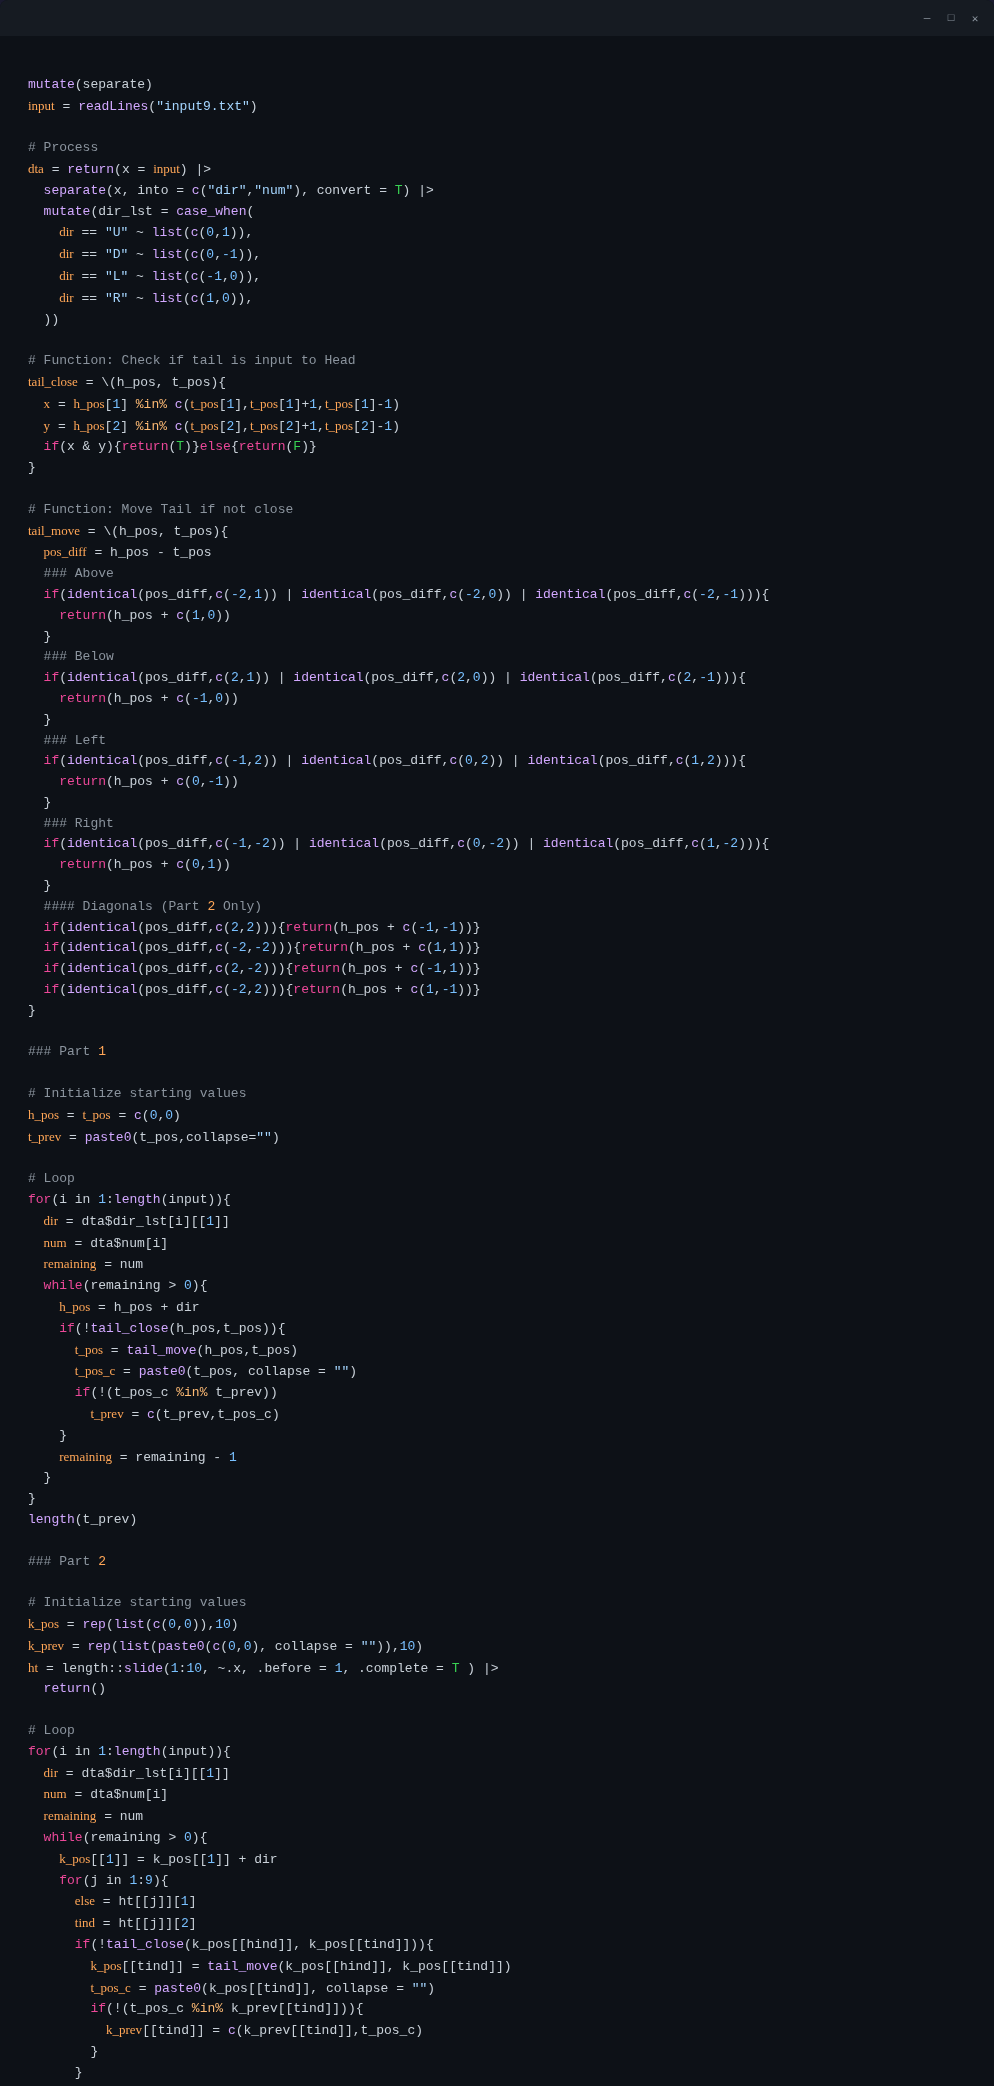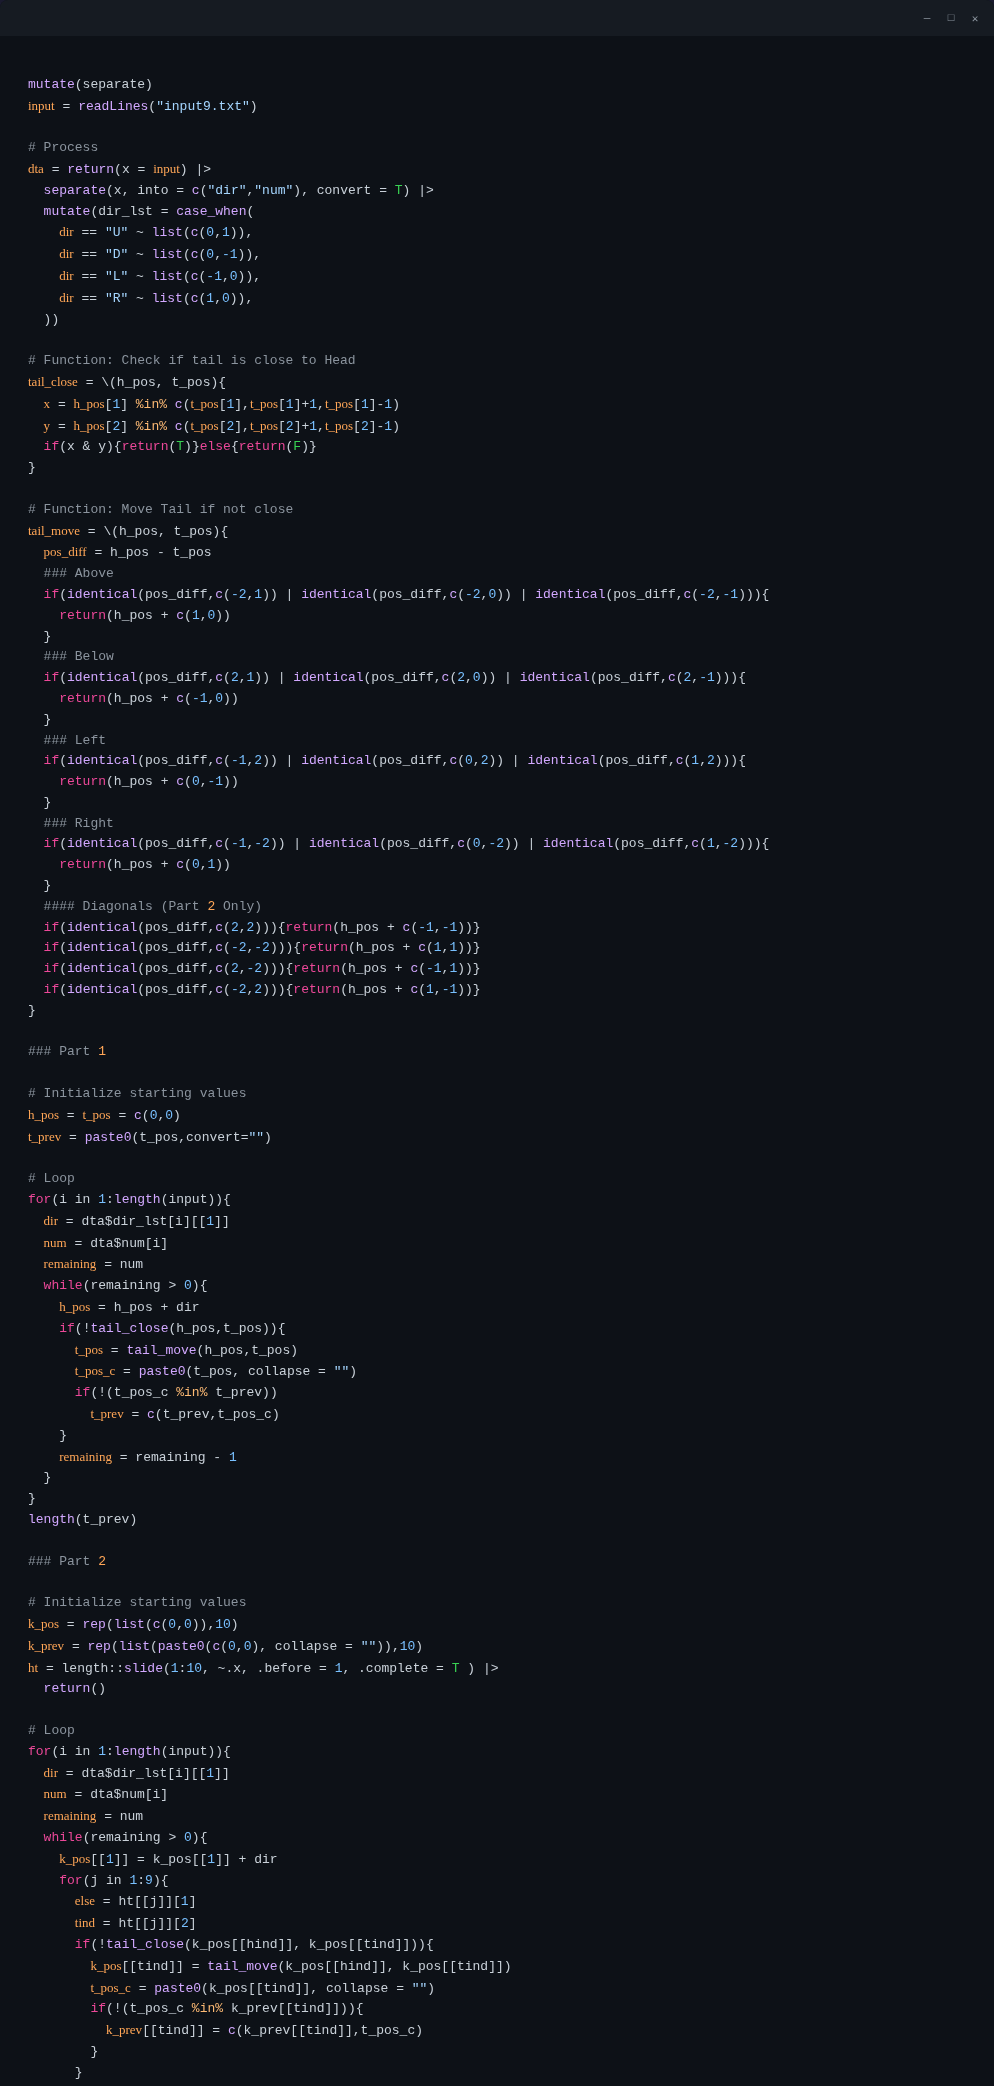--- a/index.html
+++ b/index.html
@@ -74,21 +74,21 @@
 <span class="cm"># Process</span>
 <span class="var">dta</span><span class="plain"> = </span><span class="fn">return</span><span class="plain">(x = </span><span class="var">input</span><span class="plain">) |&gt;</span>
   <span class="fn">separate</span><span class="plain">(x, into = </span><span class="fn">c</span><span class="plain">(</span><span class="str">"dir"</span><span class="plain">,</span><span class="str">"num"</span><span class="plain">), convert = </span><span class="teal">T</span><span class="plain">) |&gt;</span>
   <span class="fn">mutate</span><span class="plain">(dir_lst = </span><span class="fn">case_when</span><span class="plain">(</span>
     <span class="var">dir</span><span class="plain"> == </span><span class="str">"U"</span><span class="plain"> ~ </span><span class="fn">list</span><span class="plain">(</span><span class="fn">c</span><span class="plain">(</span><span class="num">0</span><span class="plain">,</span><span class="num">1</span><span class="plain">)),</span>
     <span class="var">dir</span><span class="plain"> == </span><span class="str">"D"</span><span class="plain"> ~ </span><span class="fn">list</span><span class="plain">(</span><span class="fn">c</span><span class="plain">(</span><span class="num">0</span><span class="plain">,</span><span class="num">-1</span><span class="plain">)),</span>
     <span class="var">dir</span><span class="plain"> == </span><span class="str">"L"</span><span class="plain"> ~ </span><span class="fn">list</span><span class="plain">(</span><span class="fn">c</span><span class="plain">(</span><span class="num">-1</span><span class="plain">,</span><span class="num">0</span><span class="plain">)),</span>
     <span class="var">dir</span><span class="plain"> == </span><span class="str">"R"</span><span class="plain"> ~ </span><span class="fn">list</span><span class="plain">(</span><span class="fn">c</span><span class="plain">(</span><span class="num">1</span><span class="plain">,</span><span class="num">0</span><span class="plain">)),</span>
   <span class="plain">))</span>
 
-<span class="cm"># Function: Check if tail is close to Head</span>
+<span class="cm"># Function: Check if tail is input to Head</span>
 <span class="var">tail_close</span><span class="plain"> = \(h_pos, t_pos){</span>
   <span class="var">x</span><span class="plain"> = </span><span class="var">h_pos</span><span class="plain">[</span><span class="num">1</span><span class="plain">] </span><span class="op">%in%</span><span class="plain"> </span><span class="fn">c</span><span class="plain">(</span><span class="var">t_pos</span><span class="plain">[</span><span class="num">1</span><span class="plain">],</span><span class="var">t_pos</span><span class="plain">[</span><span class="num">1</span><span class="plain">]+</span><span class="num">1</span><span class="plain">,</span><span class="var">t_pos</span><span class="plain">[</span><span class="num">1</span><span class="plain">]-</span><span class="num">1</span><span class="plain">)</span>
   <span class="var">y</span><span class="plain"> = </span><span class="var">h_pos</span><span class="plain">[</span><span class="num">2</span><span class="plain">] </span><span class="op">%in%</span><span class="plain"> </span><span class="fn">c</span><span class="plain">(</span><span class="var">t_pos</span><span class="plain">[</span><span class="num">2</span><span class="plain">],</span><span class="var">t_pos</span><span class="plain">[</span><span class="num">2</span><span class="plain">]+</span><span class="num">1</span><span class="plain">,</span><span class="var">t_pos</span><span class="plain">[</span><span class="num">2</span><span class="plain">]-</span><span class="num">1</span><span class="plain">)</span>
   <span class="kw">if</span><span class="plain">(x &amp; y){</span><span class="kw">return</span><span class="plain">(</span><span class="teal">T</span><span class="plain">)}</span><span class="kw">else</span><span class="plain">{</span><span class="kw">return</span><span class="plain">(</span><span class="teal">F</span><span class="plain">)}</span>
 <span class="plain">}</span>
 
 <span class="cm"># Function: Move Tail if not close</span>
 <span class="var">tail_move</span><span class="plain"> = \(h_pos, t_pos){</span>
   <span class="var">pos_diff</span><span class="plain"> = h_pos - t_pos</span>
   <span class="cm">### Above</span>
@@ -111,21 +111,21 @@
   <span class="kw">if</span><span class="plain">(</span><span class="fn">identical</span><span class="plain">(pos_diff,</span><span class="fn">c</span><span class="plain">(</span><span class="num">2</span><span class="plain">,</span><span class="num">2</span><span class="plain">))){</span><span class="kw">return</span><span class="plain">(h_pos + </span><span class="fn">c</span><span class="plain">(</span><span class="num">-1</span><span class="plain">,</span><span class="num">-1</span><span class="plain">))}</span>
   <span class="kw">if</span><span class="plain">(</span><span class="fn">identical</span><span class="plain">(pos_diff,</span><span class="fn">c</span><span class="plain">(</span><span class="num">-2</span><span class="plain">,</span><span class="num">-2</span><span class="plain">))){</span><span class="kw">return</span><span class="plain">(h_pos + </span><span class="fn">c</span><span class="plain">(</span><span class="num">1</span><span class="plain">,</span><span class="num">1</span><span class="plain">))}</span>
   <span class="kw">if</span><span class="plain">(</span><span class="fn">identical</span><span class="plain">(pos_diff,</span><span class="fn">c</span><span class="plain">(</span><span class="num">2</span><span class="plain">,</span><span class="num">-2</span><span class="plain">))){</span><span class="kw">return</span><span class="plain">(h_pos + </span><span class="fn">c</span><span class="plain">(</span><span class="num">-1</span><span class="plain">,</span><span class="num">1</span><span class="plain">))}</span>
   <span class="kw">if</span><span class="plain">(</span><span class="fn">identical</span><span class="plain">(pos_diff,</span><span class="fn">c</span><span class="plain">(</span><span class="num">-2</span><span class="plain">,</span><span class="num">2</span><span class="plain">))){</span><span class="kw">return</span><span class="plain">(h_pos + </span><span class="fn">c</span><span class="plain">(</span><span class="num">1</span><span class="plain">,</span><span class="num">-1</span><span class="plain">))}</span>
 <span class="plain">}</span>
 
 <span class="cm">### Part </span><span class="orange">1</span>
 
 <span class="cm"># Initialize starting values</span>
 <span class="var">h_pos</span><span class="plain"> = </span><span class="var">t_pos</span><span class="plain"> = </span><span class="fn">c</span><span class="plain">(</span><span class="num">0</span><span class="plain">,</span><span class="num">0</span><span class="plain">)</span>
-<span class="var">t_prev</span><span class="plain"> = </span><span class="fn">paste0</span><span class="plain">(t_pos,convert=</span><span class="str">""</span><span class="plain">)</span>
+<span class="var">t_prev</span><span class="plain"> = </span><span class="fn">paste0</span><span class="plain">(t_pos,collapse=</span><span class="str">""</span><span class="plain">)</span>
 
 <span class="cm"># Loop</span>
 <span class="kw">for</span><span class="plain">(i in </span><span class="num">1</span><span class="plain">:</span><span class="fn">length</span><span class="plain">(input)){</span>
   <span class="var">dir</span><span class="plain"> = dta$dir_lst[i][[</span><span class="num">1</span><span class="plain">]]</span>
   <span class="var">num</span><span class="plain"> = dta$num[i]</span>
   <span class="var">remaining</span><span class="plain"> = num</span>
   <span class="kw">while</span><span class="plain">(remaining &gt; </span><span class="num">0</span><span class="plain">){</span>
     <span class="var">h_pos</span><span class="plain"> = h_pos + dir</span>
     <span class="kw">if</span><span class="plain">(!</span><span class="fn">tail_close</span><span class="plain">(h_pos,t_pos)){</span>
       <span class="var">t_pos</span><span class="plain"> = </span><span class="fn">tail_move</span><span class="plain">(h_pos,t_pos)</span>

